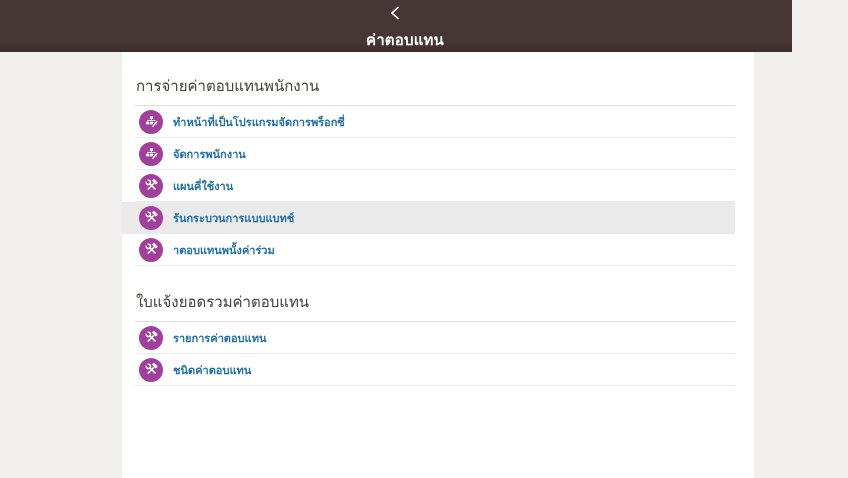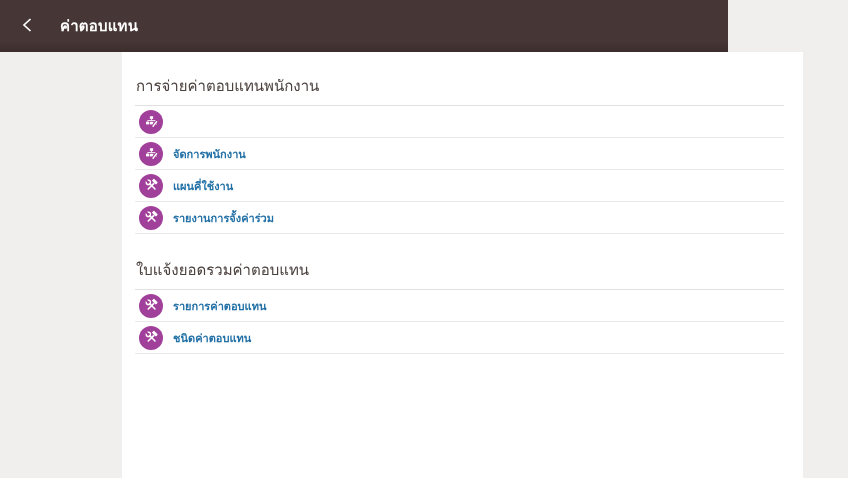--- a/index.html
+++ b/index.html
@@ -15,36 +15,37 @@
     --highlight:#ebeaea;
   }
   *{margin:0;padding:0;box-sizing:border-box;}
   html,body{width:848px;height:478px;overflow:hidden;}
   body{
     font-family:"Liberation Sans","DejaVu Sans",sans-serif;
     background:var(--page-bg);
     position:relative;
   }
   .app-header{
-    position:absolute;left:0;top:0;width:728px;height:52px;
+    position:absolute;left:0;top:0;width:792px;height:52px;
     background:linear-gradient(to bottom,var(--header-bg) 0%,var(--header-bg) 80%,var(--header-bg-dark) 100%);
     display:flex;align-items:center;
     padding:0 14px;
     color:#fff;
+    flex-direction:column;
   }
   .back-btn{
     width:28px;height:28px;display:flex;align-items:center;justify-content:center;
     cursor:pointer;flex:0 0 auto;background:none;border:none;
   }
   .app-title{
     font-size:15px;font-weight:bold;color:#fff;margin-left:18px;
     letter-spacing:.2px;
   }
   .workspace-card{
-    position:absolute;left:122px;top:52px;width:681px;height:426px;
+    position:absolute;left:122px;top:52px;width:632px;height:426px;
     background:var(--card-bg);
     padding:22px 19px 0 13px;
     overflow:hidden;
   }
   .section + .section{margin-top:24px;}
   .section-title{
     font-size:15px;color:var(--heading);
     padding:0 0 7px 1px;
     border-bottom:1px solid var(--divider);
     font-weight:400;
@@ -96,20 +97,21 @@
             <svg width="15" height="15" viewBox="0 0 24 24">
               <rect x="9.4" y="3.6" width="5.2" height="4.2" fill="#fff"></rect>
               <path d="M12 7.8 V10.4 M5.8 10.4 H18.2 M5.8 10.4 V12.4 M18.2 10.4 V12.4" stroke="#fff" stroke-width="1.3" fill="none"></path>
               <rect x="3.2" y="12.4" width="5.2" height="4.2" fill="#fff"></rect>
               <rect x="9.4" y="12.4" width="5.2" height="4.2" fill="#fff"></rect>
               <rect x="15.6" y="12.4" width="5.2" height="4.2" fill="#fff"></rect>
               <line x1="13.6" y1="20.2" x2="20.4" y2="11.4" stroke="#a1409a" stroke-width="4.6"></line>
               <line x1="14.4" y1="19.6" x2="20.2" y2="12.2" stroke="#fff" stroke-width="2.2" stroke-linecap="round"></line>
             </svg>
           </span>
+    <a class="row-label">ทำหน้าที่เป็นโปรแกรมจัดการพร็อกซี่</a>
   </div>
 
   <div class="row">
     <span class="icon-circle">
             <svg width="15" height="15" viewBox="0 0 24 24">
               <rect x="9.4" y="3.6" width="5.2" height="4.2" fill="#fff"></rect>
               <path d="M12 7.8 V10.4 M5.8 10.4 H18.2 M5.8 10.4 V12.4 M18.2 10.4 V12.4" stroke="#fff" stroke-width="1.3" fill="none"></path>
               <rect x="3.2" y="12.4" width="5.2" height="4.2" fill="#fff"></rect>
               <rect x="9.4" y="12.4" width="5.2" height="4.2" fill="#fff"></rect>
               <rect x="15.6" y="12.4" width="5.2" height="4.2" fill="#fff"></rect>
@@ -129,32 +131,44 @@
               <circle cx="7" cy="7" r="3.4" fill="none" stroke="#fff" stroke-width="2.2"></circle>
               <line x1="2" y1="2" x2="6.6" y2="6.6" stroke="#a1409a" stroke-width="3.2"></line>
               <line x1="9.3" y1="9.3" x2="17.6" y2="17.6" stroke="#fff" stroke-width="2.5" stroke-linecap="round"></line>
               <line x1="6.8" y1="17.6" x2="15.4" y2="9" stroke="#fff" stroke-width="2.5" stroke-linecap="round"></line>
               <rect x="12.8" y="3.4" width="9" height="4.6" rx="1" fill="#fff" transform="rotate(45 17.3 5.7)"></rect>
             </svg>
           </span>
     <a class="row-label">แผนคี่ใช้งาน</a>
   </div>
 
-
-  <div class="row">
-    <span class="icon-circle">
-            <svg width="15" height="15" viewBox="0 0 24 24">
-              <circle cx="7" cy="7" r="3.4" fill="none" stroke="#fff" stroke-width="2.2"></circle>
-              <line x1="2" y1="2" x2="6.6" y2="6.6" stroke="#a1409a" stroke-width="3.2"></line>
-              <line x1="9.3" y1="9.3" x2="17.6" y2="17.6" stroke="#fff" stroke-width="2.5" stroke-linecap="round"></line>
-              <line x1="6.8" y1="17.6" x2="15.4" y2="9" stroke="#fff" stroke-width="2.5" stroke-linecap="round"></line>
-              <rect x="12.8" y="3.4" width="9" height="4.6" rx="1" fill="#fff" transform="rotate(45 17.3 5.7)"></rect>
-            </svg>
-          </span>
-    <a class="row-label">รายงานการจั้งค่าร่วม</a>
+  <div class="row highlight">
+    <span class="icon-circle">
+            <svg width="15" height="15" viewBox="0 0 24 24">
+              <circle cx="7" cy="7" r="3.4" fill="none" stroke="#fff" stroke-width="2.2"></circle>
+              <line x1="2" y1="2" x2="6.6" y2="6.6" stroke="#a1409a" stroke-width="3.2"></line>
+              <line x1="9.3" y1="9.3" x2="17.6" y2="17.6" stroke="#fff" stroke-width="2.5" stroke-linecap="round"></line>
+              <line x1="6.8" y1="17.6" x2="15.4" y2="9" stroke="#fff" stroke-width="2.5" stroke-linecap="round"></line>
+              <rect x="12.8" y="3.4" width="9" height="4.6" rx="1" fill="#fff" transform="rotate(45 17.3 5.7)"></rect>
+            </svg>
+          </span>
+    <a class="row-label">รันกระบวนการแบบแบทช์</a>
+  </div>
+
+  <div class="row">
+    <span class="icon-circle">
+            <svg width="15" height="15" viewBox="0 0 24 24">
+              <circle cx="7" cy="7" r="3.4" fill="none" stroke="#fff" stroke-width="2.2"></circle>
+              <line x1="2" y1="2" x2="6.6" y2="6.6" stroke="#a1409a" stroke-width="3.2"></line>
+              <line x1="9.3" y1="9.3" x2="17.6" y2="17.6" stroke="#fff" stroke-width="2.5" stroke-linecap="round"></line>
+              <line x1="6.8" y1="17.6" x2="15.4" y2="9" stroke="#fff" stroke-width="2.5" stroke-linecap="round"></line>
+              <rect x="12.8" y="3.4" width="9" height="4.6" rx="1" fill="#fff" transform="rotate(45 17.3 5.7)"></rect>
+            </svg>
+          </span>
+    <a class="row-label">าตอบแทนพนั้งค่าร่วม</a>
   </div>
 </div>
   </section>
 
   <section class="section">
     <h2 class="section-title">ใบแจ้งยอดรวมค่าตอบแทน</h2>
     <div class="rows">
   <div class="row">
     <span class="icon-circle">
             <svg width="15" height="15" viewBox="0 0 24 24">

